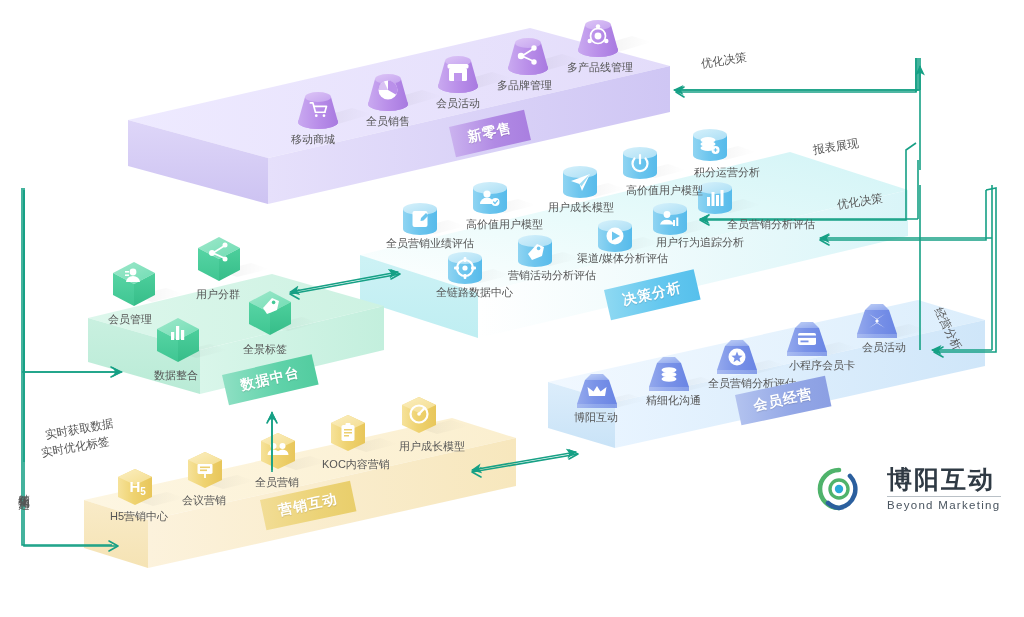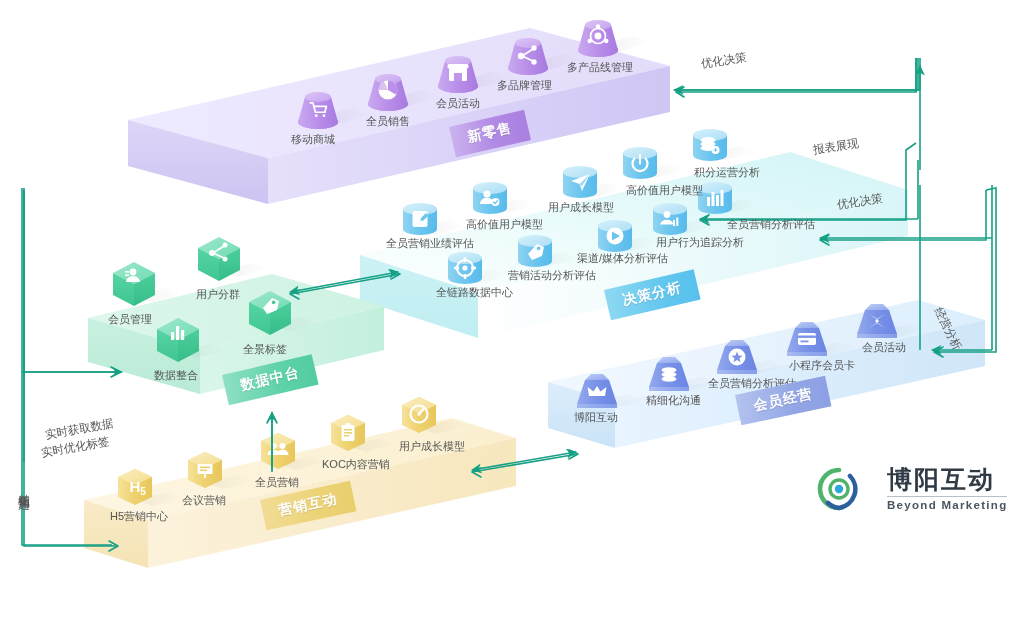--- a/index.html
+++ b/index.html
@@ -41,21 +41,21 @@
   .alabel.vert{
     writing-mode:vertical-rl;font-size:11.5px;letter-spacing:1px;
   }
 
   
   .logo{position:absolute;left:816px;top:466px;display:flex;align-items:center;gap:25px;}
   .logo .mark{width:46px;height:46px;position:relative;flex:0 0 auto;}
   .logo .words{display:flex;flex-direction:column;line-height:1;}
   .logo .cn{font-size:25px;font-weight:700;color:#2f3a44;letter-spacing:2px;}
   .logo .rule{height:1px;background:#b9c0c6;margin:4px 0 3px 0;}
-  .logo .en{font-size:11.5px;color:#4a5560;letter-spacing:1.3px;font-weight:bold;}
+  .logo .en{font-size:11.5px;color:#4a5560;letter-spacing:1.3px;}
 </style>
 </head>
 <body>
 
 <div id="stage">
 
   <svg class="layer">
     <defs>
       <linearGradient id="gNRtop" x1="0" y1="0" x2="1" y2="0">
         <stop offset="0" stop-color="#eeeaff"></stop>

